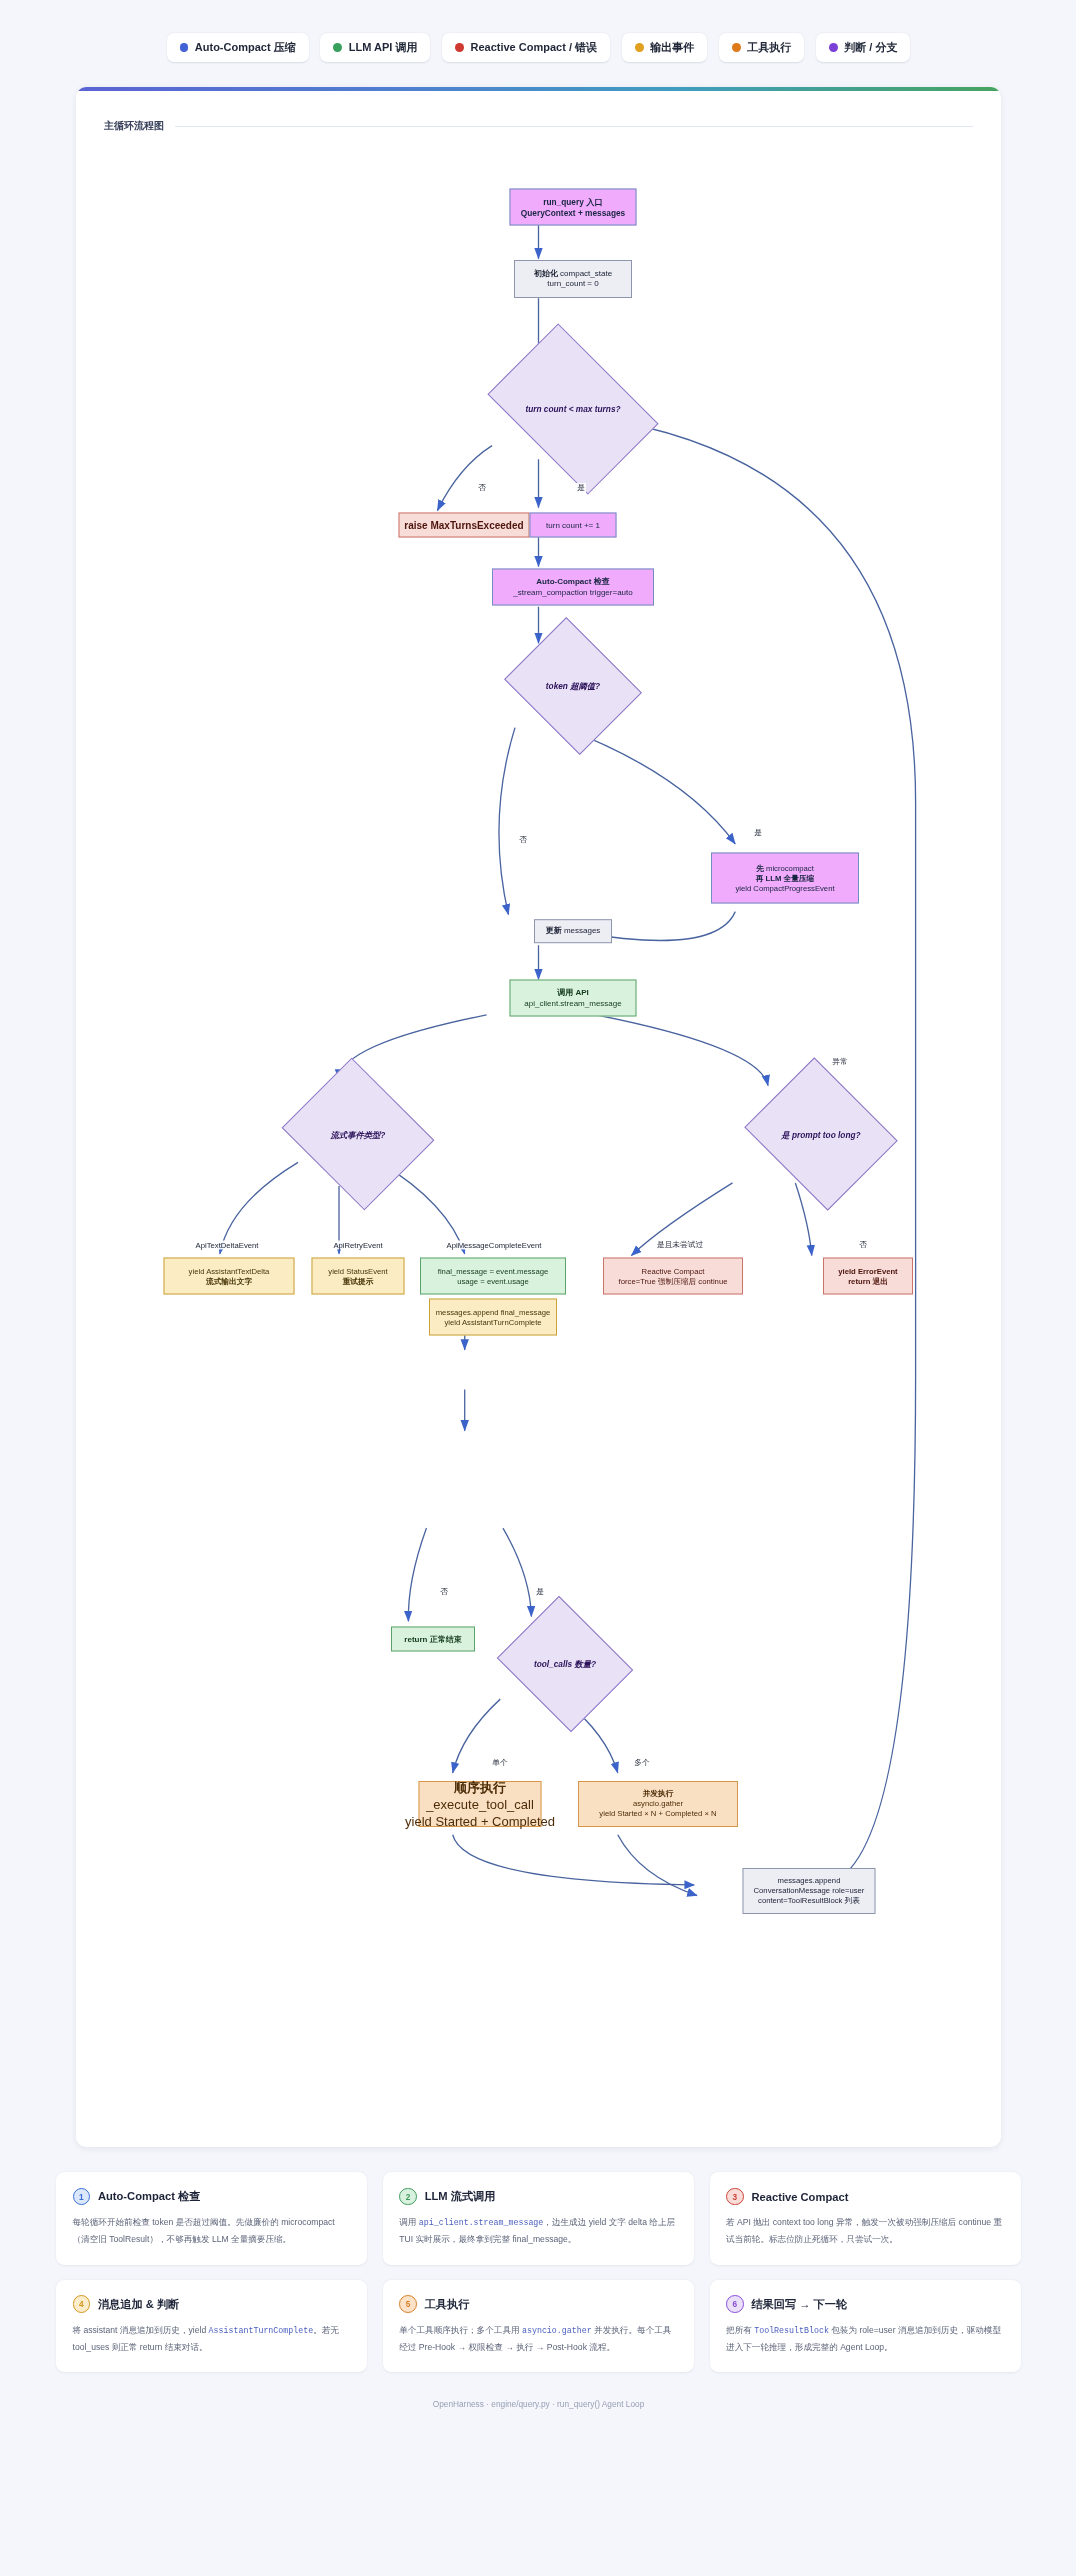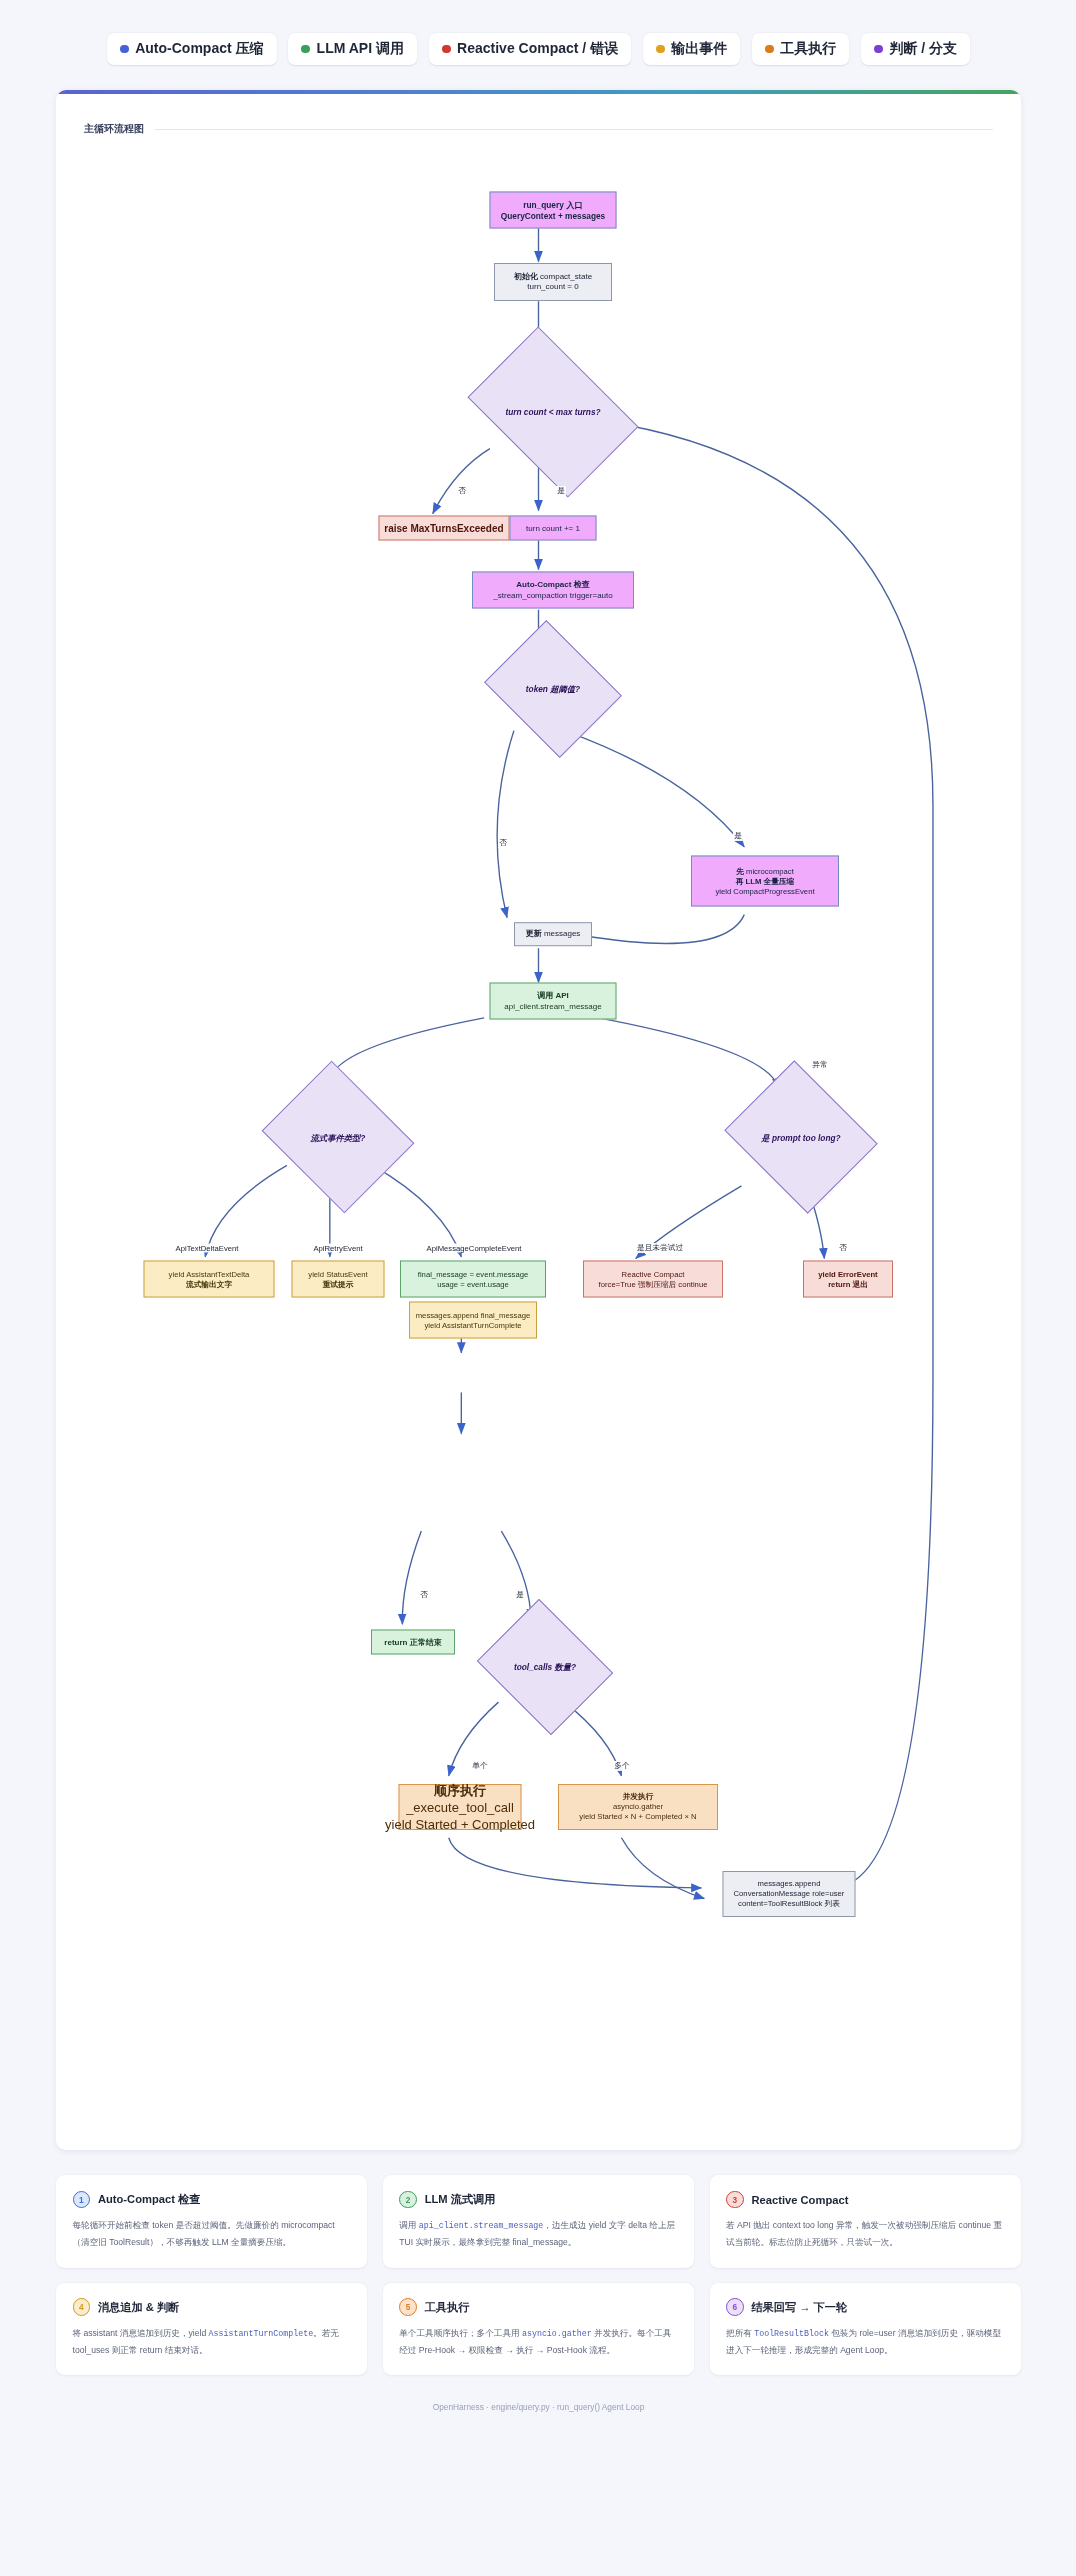--- a/index.html
+++ b/index.html
@@ -20,32 +20,32 @@
     flex-wrap: wrap;
   }
   .legend-pill {
     background: #ffffff;
     border-radius: 7px;
     box-shadow: 0 0.6px 1.8px rgba(25,35,70,0.10), 0 0.6px 0.6px rgba(25,35,70,0.04);
     padding: 7px 13px;
     display: flex;
     align-items: center;
     gap: 6.5px;
-    font-size: 14px;
+    font-size: 11px;
     font-weight: 700;
     color: #1f2637;
     white-space: nowrap;
     justify-content: space-between;
   }
   .legend-dot { width: 8.8px; height: 8.8px; border-radius: 50%; flex: 0 0 auto; }
 
   
   .flow-card {
     position: relative;
-    margin: 0 56px;
+    margin: 0 76px;
     background: #ffffff;
     border-radius: 10.6px;
     box-shadow: 0 1.2px 5.9px rgba(25,35,70,0.07);
     overflow: hidden;
     padding: 23.6px 28px 35px 28px;
   }
   .flow-card::before {
     content: "";
     position: absolute; top: 0; left: 0; right: 0; height: 3.5px;
     background: linear-gradient(90deg,#5b63d3 0%,#4f7fd0 35%,#3f9dc0 65%,#46a45f 100%);

